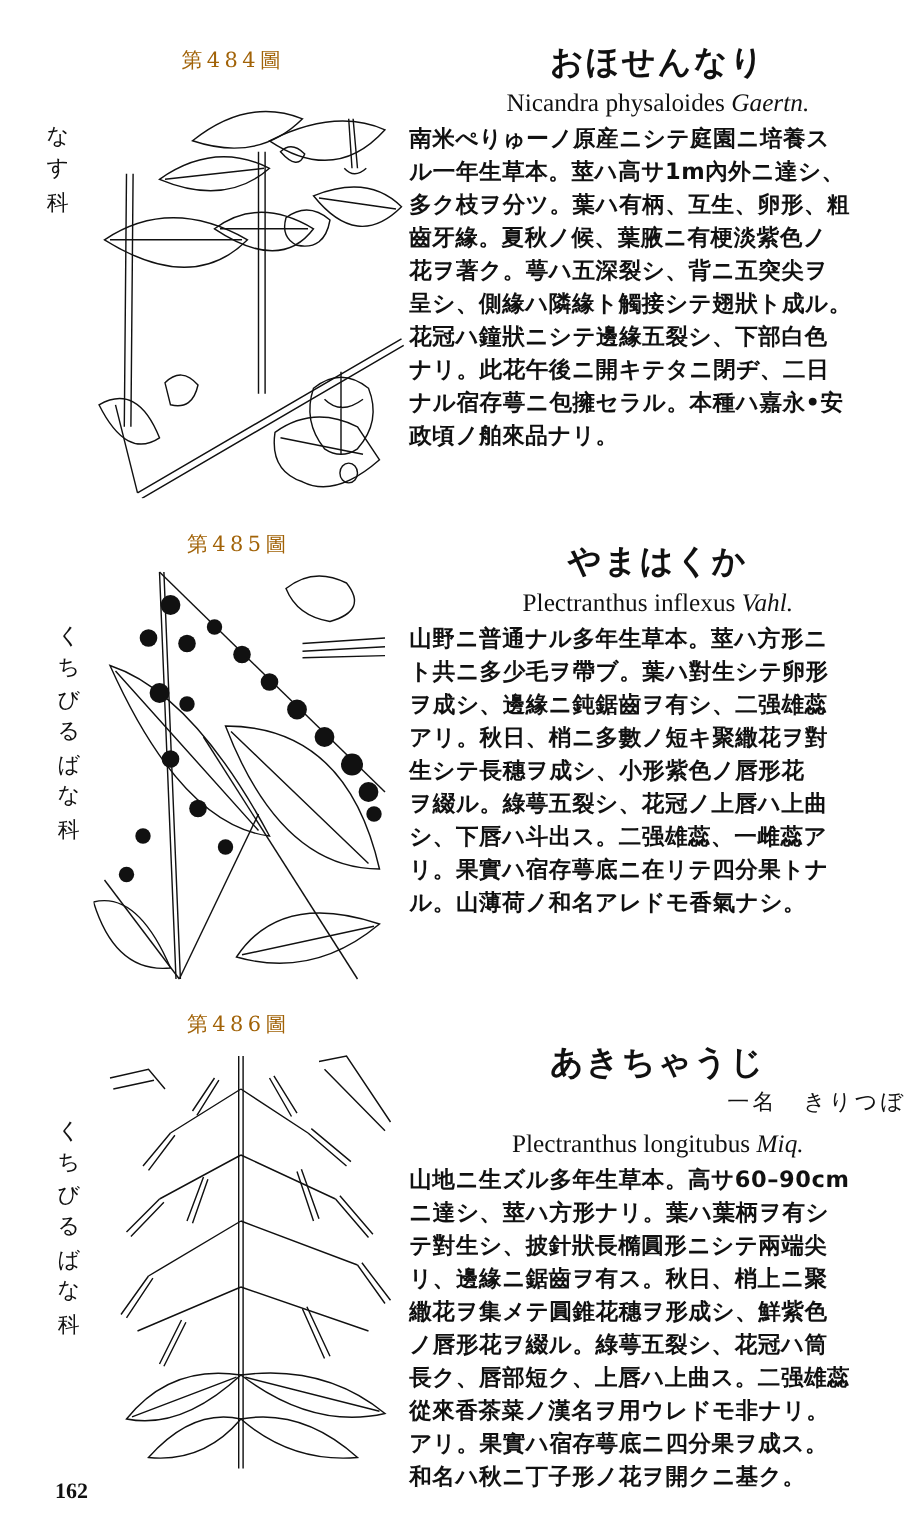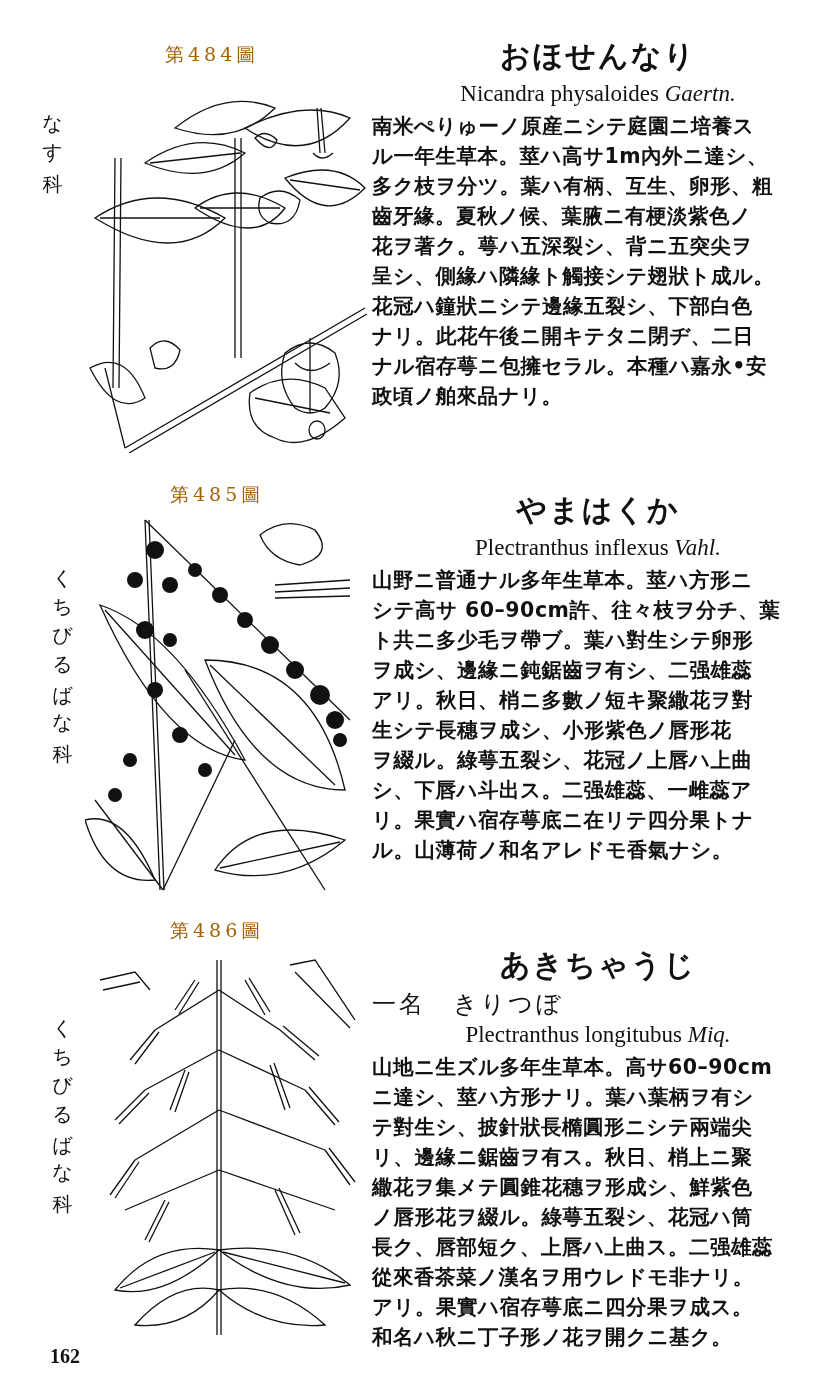--- a/index.html
+++ b/index.html
@@ -15,22 +15,22 @@
       position: absolute; writing-mode: vertical-rl; font-size: 20px;
       letter-spacing: 6px; font-family: "DejaVu Sans", sans-serif; color: #111;
     }
     .illus { position: absolute; }
     .entry { position: absolute; left: 372px; width: 452px; }
     .jp-title {
       text-align: center; font-size: 30px; font-weight: bold;
       font-family: "DejaVu Sans", sans-serif; letter-spacing: 2px; margin-bottom: 4px;
     }
     .alt-name {
-      text-align: left; font-size: 24px; font-family: "DejaVu Sans", sans-serif;
-      letter-spacing: 3px; margin: -2px 0 2px;
+      text-align: right; font-size: 20px; font-family: "DejaVu Sans", sans-serif;
+      letter-spacing: 3px; margin: -2px 0 12px;
     }
     .sci {
       text-align: center; font-size: 23px; font-family: "Liberation Serif", serif;
       margin-bottom: 4px;
     }
     .sci .auth { font-style: italic; }
     .body-text {
       font-size: 20.5px; line-height: 30px; font-weight: bold;
       font-family: "DejaVu Sans", sans-serif; letter-spacing: 0.5px;
       white-space: nowrap;
@@ -140,21 +140,20 @@
 </svg>
 
 <div class="entry" style="top:490px;">
   <div class="jp-title">やまはくか</div>
   <div class="sci">
     <span>Plectranthus inflexus</span>
     <span class="auth">Vahl.</span>
   </div>
   <div class="body-text">
     <div>山野ニ普通ナル多年生草本。莖ハ方形ニ</div>
-    <div>シテ高サ 60–90cm許、往々枝ヲ分チ、葉</div>
     <div>ト共ニ多少毛ヲ帶ブ。葉ハ對生シテ卵形</div>
     <div>ヲ成シ、邊緣ニ鈍鋸齒ヲ有シ、二强雄蕊</div>
     <div>アリ。秋日、梢ニ多數ノ短キ聚繖花ヲ對</div>
     <div>生シテ長穗ヲ成シ、小形紫色ノ唇形花</div>
     <div>ヲ綴ル。綠萼五裂シ、花冠ノ上唇ハ上曲</div>
     <div>シ、下唇ハ斗出ス。二强雄蕊、一雌蕊ア</div>
     <div>リ。果實ハ宿存萼底ニ在リテ四分果トナ</div>
     <div>ル。山薄荷ノ和名アレドモ香氣ナシ。</div>
   </div>
 </div>

